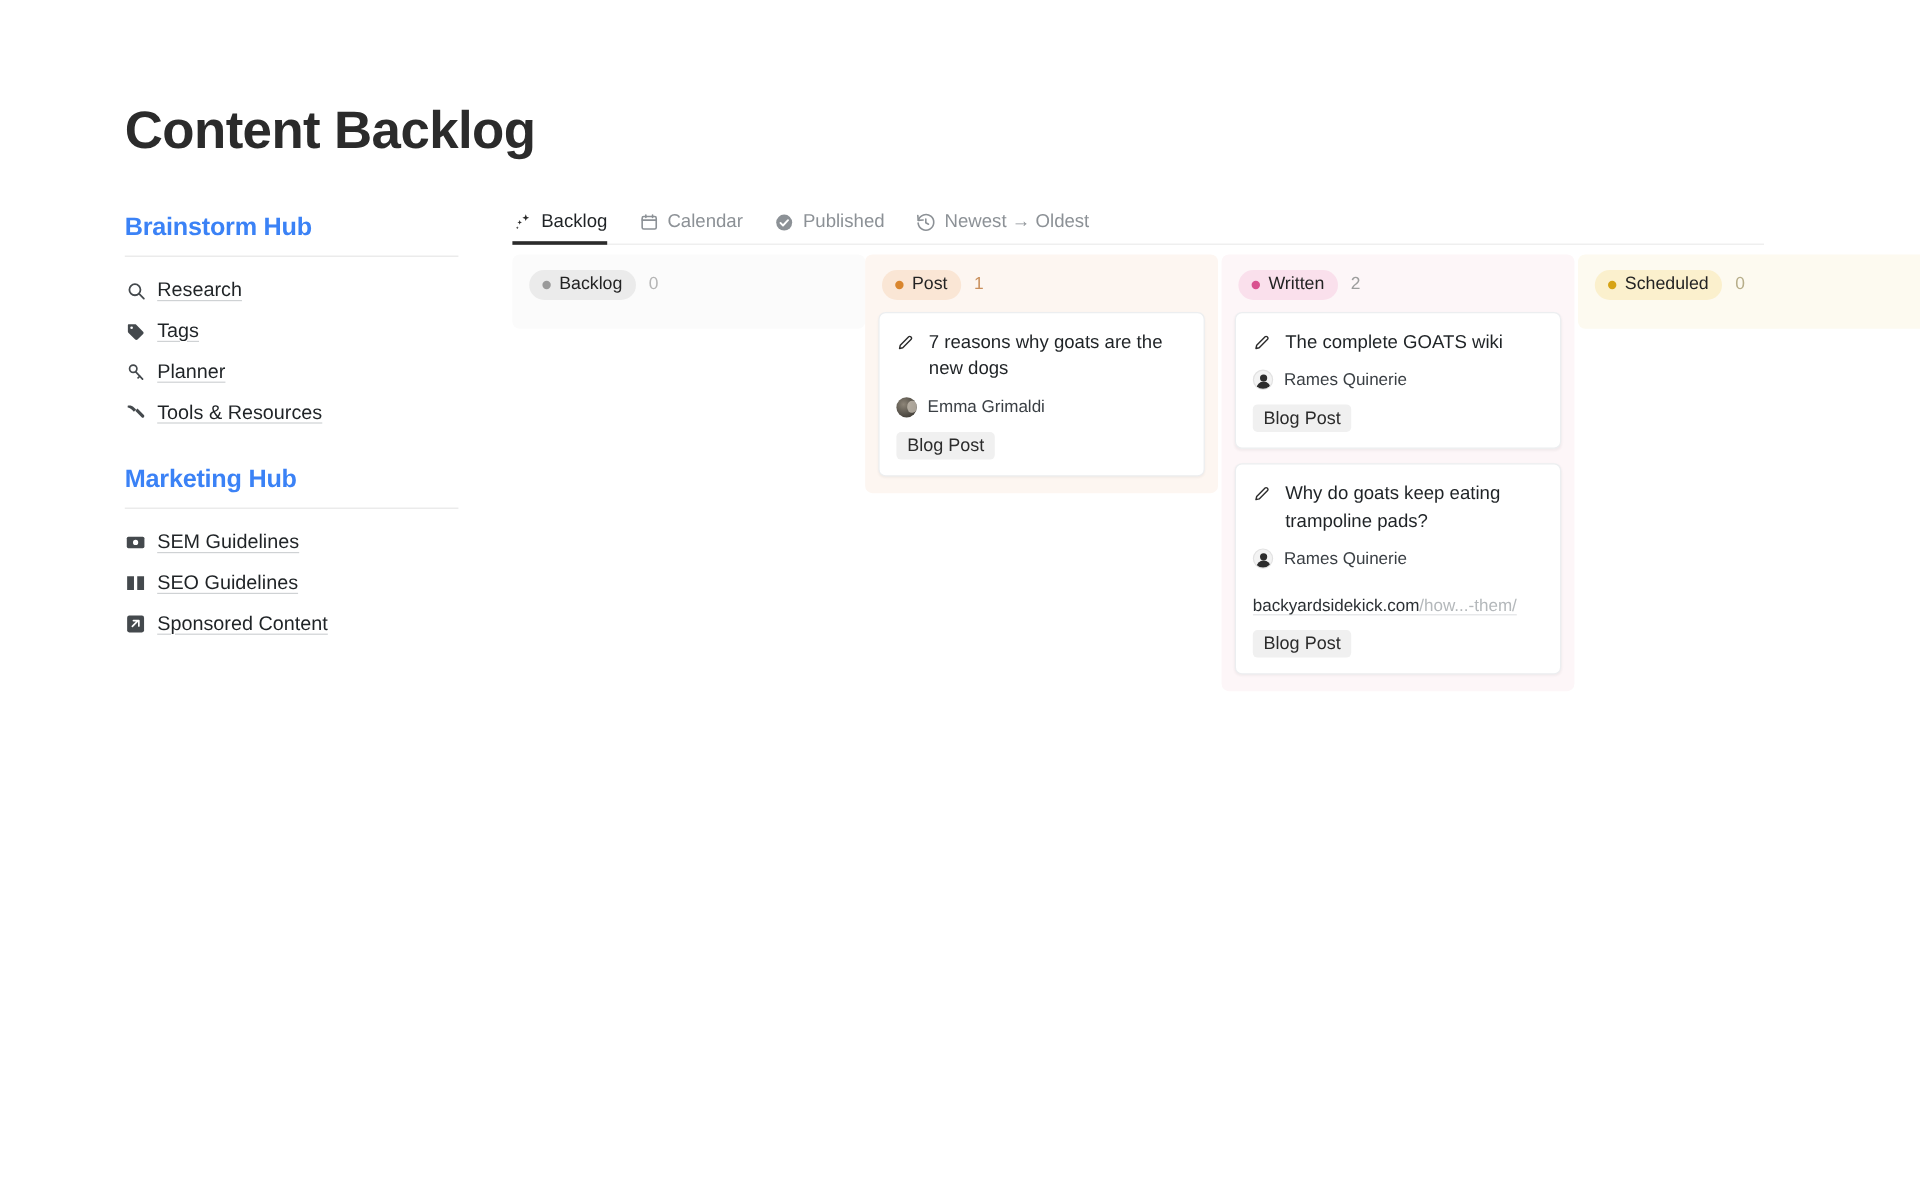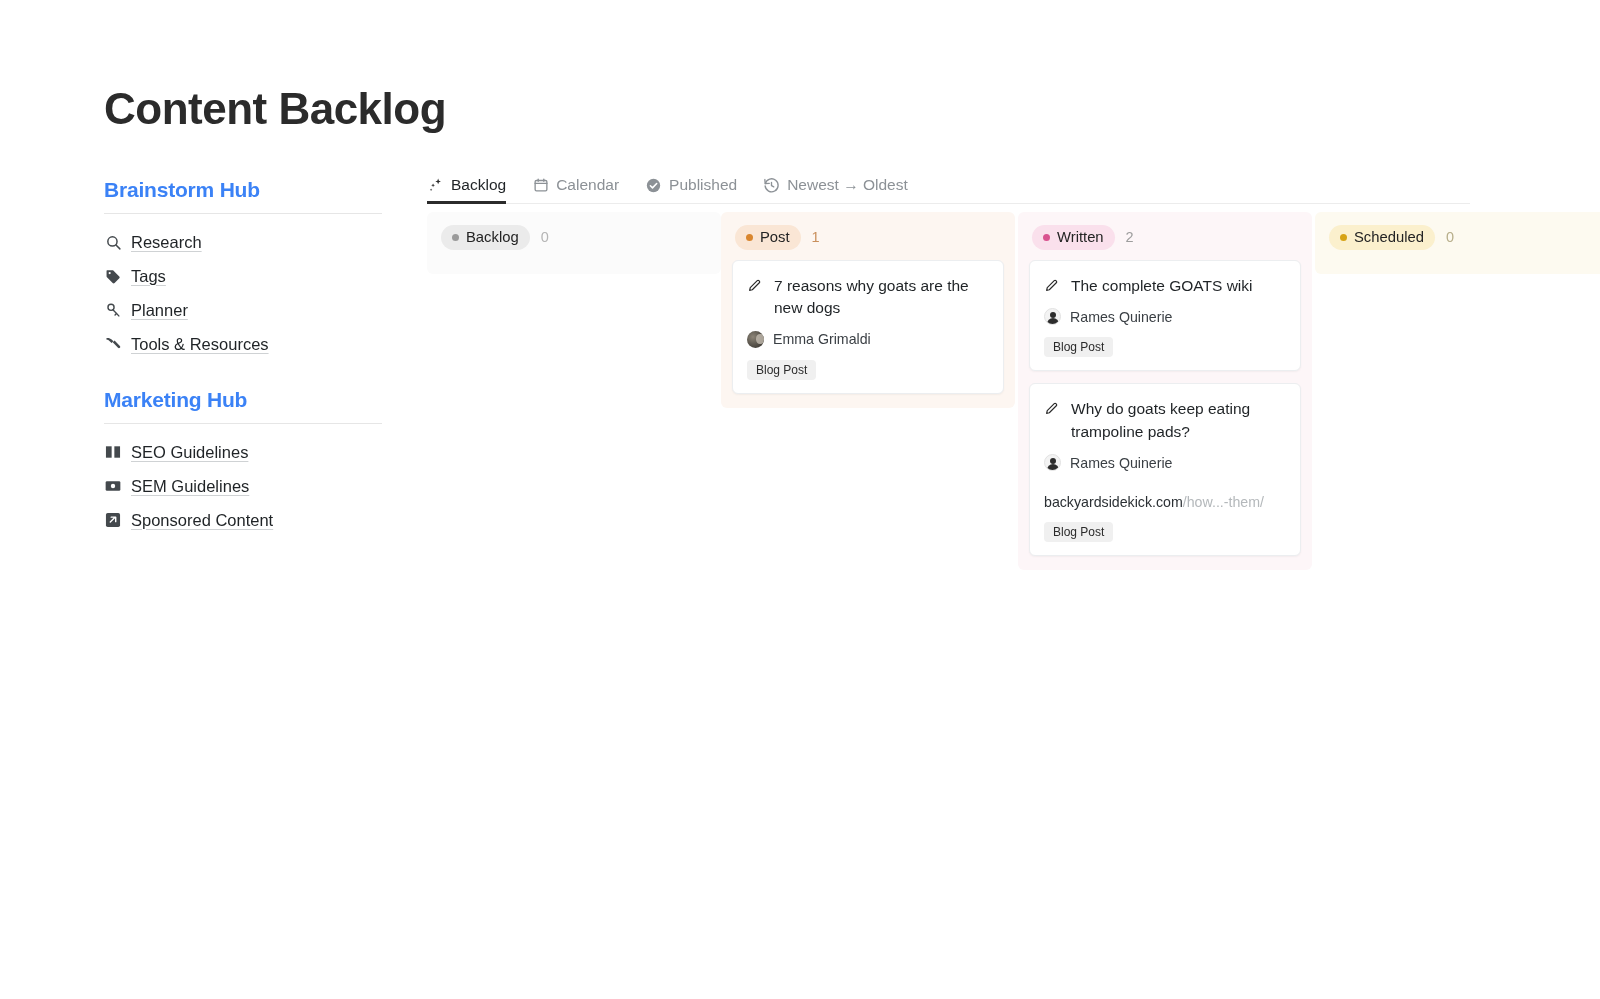--- a/index.html
+++ b/index.html
@@ -280,21 +280,21 @@
   }
   .url-domain { color: #2b3034; }
   .url-path { color: #b4b8bb; }
 
   .tag-row { margin-top: 12px; }
 
   .tag-pill {
     display: inline-block;
     background: #f0f0f0;
     color: #2b2b2b;
-    font-size: 12px;
+    font-size: 15px;
     padding: 3px 9px;
     border-radius: 4px;
   }
 </style>
 </head>
 <body>
 
 <div class="page">
 
   <h1 class="page-title">Content Backlog</h1>
@@ -352,36 +352,36 @@
     <div class="hub-gap"></div>
 
     <div>
       <div class="hub-heading">Marketing Hub</div>
       <ul class="hub-list">
 
 
         <li class="hub-item">
           <span class="hub-icon">
             <svg width="18" height="18" viewBox="0 0 24 24" fill="currentColor">
+              <rect x="2.2" y="5.6" width="19.6" height="12.8" rx="1.8"></rect>
+              <circle cx="12" cy="12" r="2.9" fill="#ffffff"></circle>
+            </svg>
+          </span>
+          <span class="hub-label">SEM Guidelines</span>
+        </li>
+
+        <li class="hub-item">
+          <span class="hub-icon">
+            <svg width="18" height="18" viewBox="0 0 24 24" fill="currentColor">
               <path d="M2.6 4.4h7.6v15.2H2.6z"></path>
               <path d="M13.8 4.4h7.6v15.2h-7.6z"></path>
               <rect x="11.1" y="4.4" width="1.8" height="15.2" fill="#ffffff"></rect>
             </svg>
           </span>
           <span class="hub-label">SEO Guidelines</span>
-        </li>
-
-        <li class="hub-item">
-          <span class="hub-icon">
-            <svg width="18" height="18" viewBox="0 0 24 24" fill="currentColor">
-              <rect x="2.2" y="5.6" width="19.6" height="12.8" rx="1.8"></rect>
-              <circle cx="12" cy="12" r="2.9" fill="#ffffff"></circle>
-            </svg>
-          </span>
-          <span class="hub-label">SEM Guidelines</span>
         </li>
 
         <li class="hub-item">
           <span class="hub-icon">
             <svg width="18" height="18" viewBox="0 0 24 24" fill="currentColor">
               <rect x="2.6" y="2.6" width="18.8" height="18.8" rx="2.4"></rect>
               <path d="M8.4 14.6 14.4 8.6 M9.6 8.2h6v6" fill="none" stroke="#ffffff" stroke-width="1.9" stroke-linecap="round" stroke-linejoin="round"></path>
             </svg>
           </span>
           <span class="hub-label">Sponsored Content</span>

